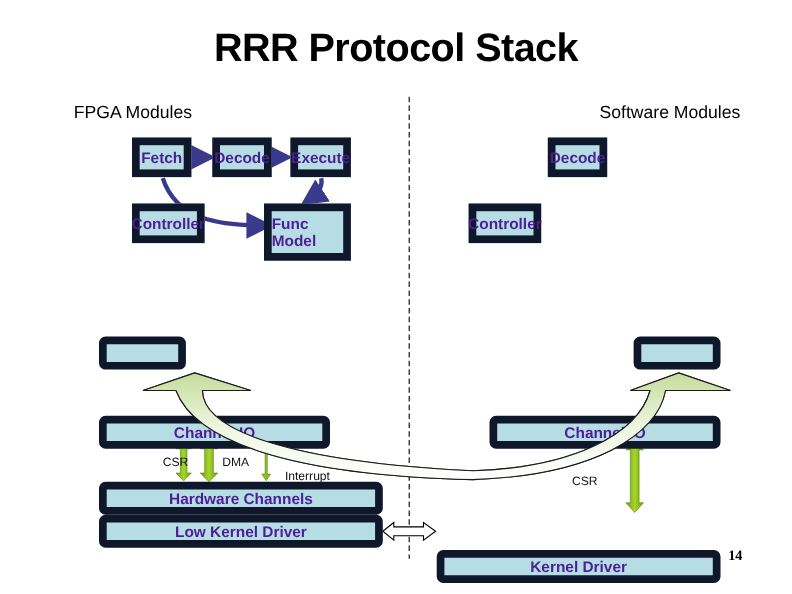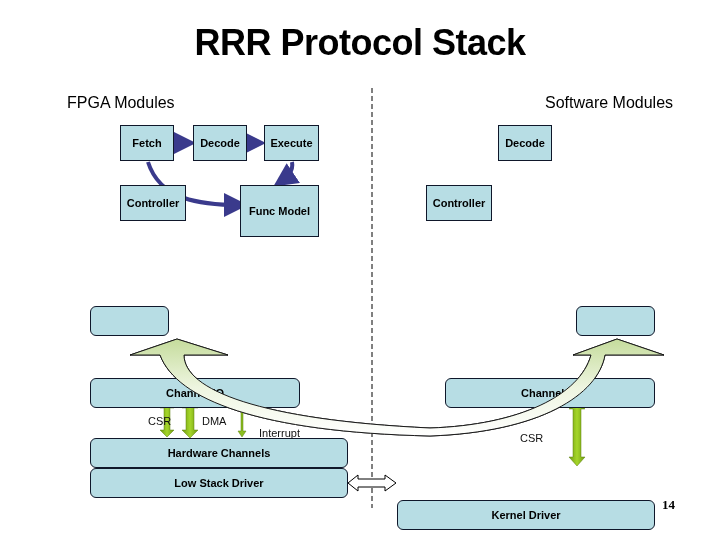--- a/index.html
+++ b/index.html
@@ -1,19 +1,19 @@
 <!DOCTYPE html>
 <html><head>
   <meta charset="utf-8">
   <style>
     html, body { margin: 0; padding: 0; background: #ffffff; }
     body { width: 720px; height: 540px; position: relative; overflow: hidden; font-family: "Liberation Sans", sans-serif; }
     .title { position: absolute; left: 0; top: 22px; width: 720px; text-align: center; font-size: 36px; font-weight: bold; color: #000; letter-spacing: -0.5px; }
     .section-label { position: absolute; top: 94px; font-size: 16px; color: #000; }
-    .box { position: absolute; background: #b7dde4; border: 1px solid #0f172a; box-sizing: border-box; display: flex; align-items: center; justify-content: center; font-size: 11px; font-weight: bold; color: #000000; }
+    .box { position: absolute; background: #b7dde4; border: 7px solid #0f172a; box-sizing: border-box; display: flex; align-items: center; justify-content: center; font-size: 14px; font-weight: bold; color: #4c1d95; }
     .rbox { border-radius: 6px; }
     .lbl { position: absolute; font-size: 11px; color: #111; }
     svg.overlay { position: absolute; left: 0; top: 0; }
     .pagenum { position: absolute; left: 662px; top: 497px; font-family: "Liberation Serif", serif; font-weight: bold; font-size: 13px; }
   </style>
 </head>
 <body>
 
 <div class="title">RRR Protocol Stack</div>
 <div class="section-label" style="left:67px;">FPGA Modules</div>
@@ -86,21 +86,21 @@
 <div class="box rbox" style="left:90px;top:306px;width:79px;height:30px;"></div>
 <div class="box rbox" style="left:576px;top:306px;width:79px;height:30px;"></div>
 
 <div class="box rbox" style="left:90px;top:378px;width:210px;height:30px;z-index:0;">
     <span>Channel IO</span>
   </div>
 <div class="box rbox" style="left:90px;top:438px;width:258px;height:30px;text-align:right;">
     <span>Hardware Channels</span>
   </div>
 <div class="box rbox" style="left:90px;top:468px;width:258px;height:30px;">
-    <span>Low Stack Driver</span>
+    <span>Low Kernel Driver</span>
   </div>
 
 <div class="lbl" style="left:148px;top:415px;">CSR</div>
 <div class="lbl" style="left:202px;top:415px;">DMA</div>
 <div class="lbl" style="left:259px;top:427px;text-align:center;">Interrupt</div>
 
 <div class="box rbox" style="left:445px;top:378px;width:210px;height:30px;">
     <span>Channel IO</span>
   </div>
 <div class="box rbox" style="left:397px;top:468px;width:258px;height:30px;margin-top:32px;">

